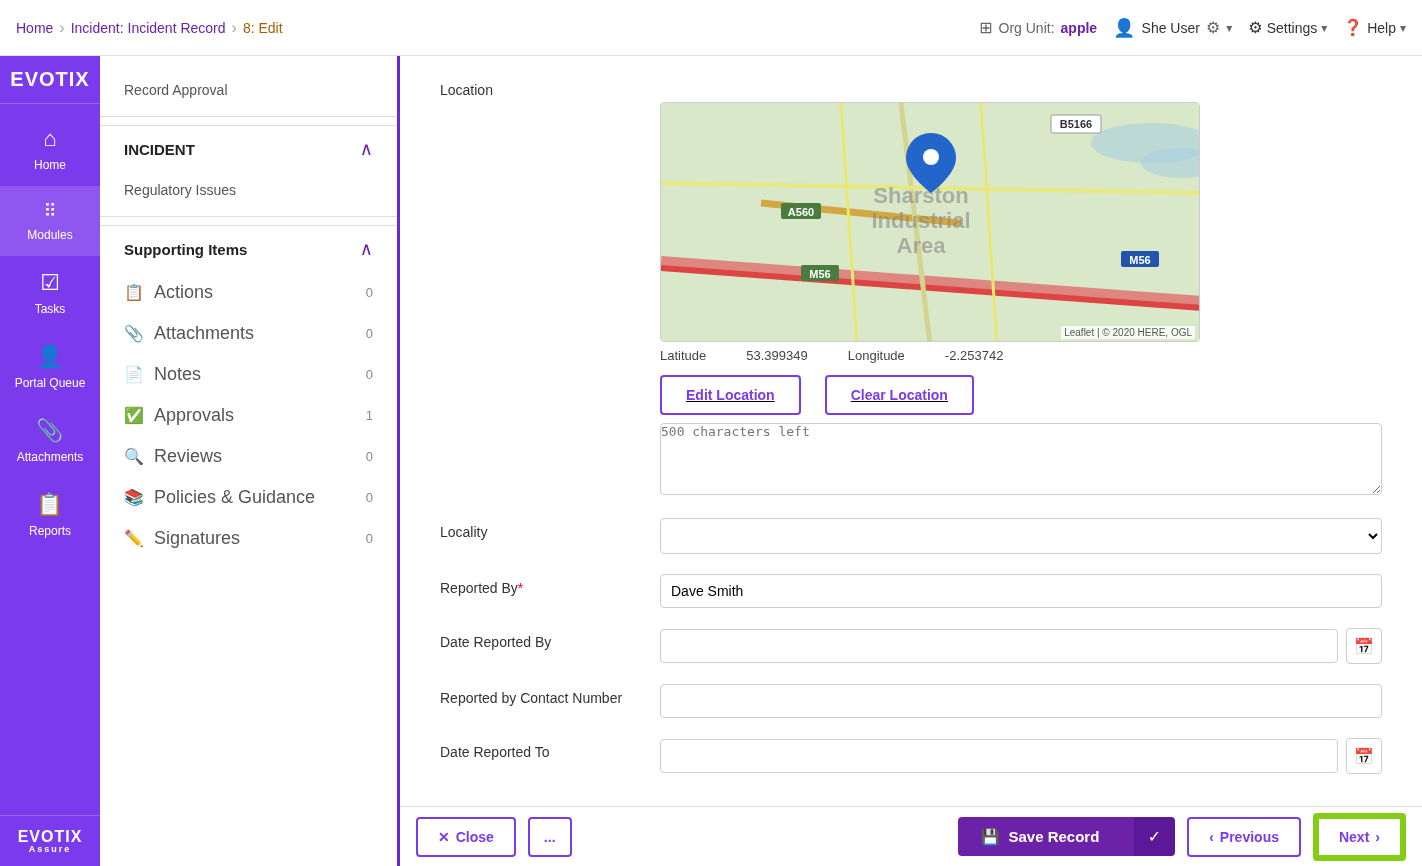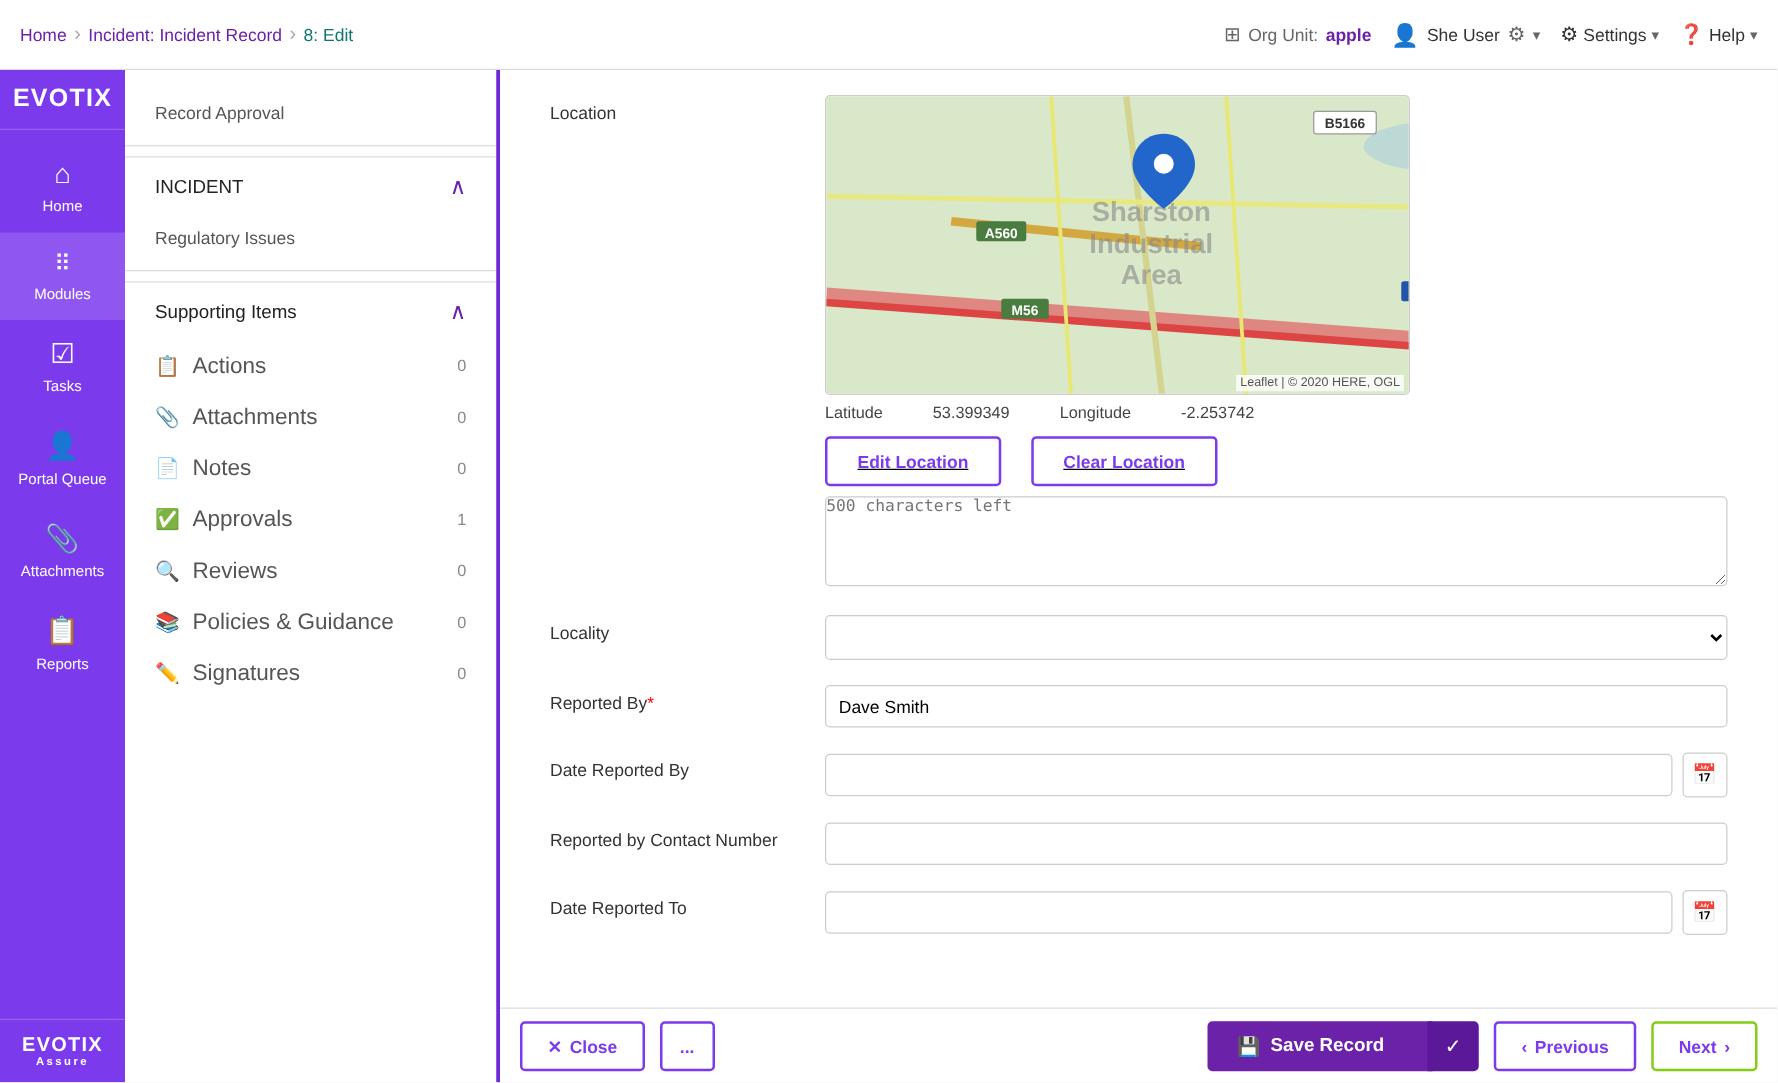--- a/index.html
+++ b/index.html
@@ -19,21 +19,21 @@
     .breadcrumb {
       display: flex;
       align-items: center;
       gap: 6px;
       flex: 1;
       font-size: 14px;
       color: #555;
     }
     .breadcrumb .bc-link { color: #6b21a8; cursor: pointer; }
     .breadcrumb .bc-sep { color: #aaa; font-size: 16px; }
-    .breadcrumb .bc-current { color: #0f766e; font-weight: 500; }
+    .breadcrumb .bc-current { color: #a16207; font-weight: 500; }
     .topnav-right {
       display: flex;
       align-items: center;
       gap: 16px;
       font-size: 14px;
     }
     .org-unit { display: flex; align-items: center; gap: 6px; }
     .org-unit-label { color: #666; }
     .org-unit-value { color: #6b21a8; font-weight: 600; }
     .user-section { display: flex; align-items: center; gap: 6px; color: #333; cursor: pointer; }
@@ -114,21 +114,21 @@
       font-size: 14px;
     }
     .section-header {
       display: flex;
       align-items: center;
       justify-content: space-between;
       padding: 12px 24px;
       margin-top: 8px;
       border-top: 1px solid #ddd;
     }
-    .section-title { font-weight: 400; font-size: 15px; color: #222; }
+    .section-title { font-weight: 700; font-size: 15px; color: #222; }
     .collapse-btn { background: none; border: none; cursor: pointer; color: #6b21a8; font-size: 18px; }
     .si-item {
       display: flex;
       align-items: center;
       padding: 10px 24px;
       gap: 10px;
       cursor: pointer;
       color: #555;
     }
     .si-item-icon { color: #6b21a8; font-size: 16px; }
@@ -159,27 +159,28 @@
     }
     .form-label {
       width: 200px;
       font-size: 14px;
       color: #333;
       padding-top: 6px;
       flex-shrink: 0;
     }
     .form-control-area { flex: 1; }
     .map-container {
-      width: 468px;
+      width: 540px;
       height: 240px;
       background: #e8f4e8;
       border: 1px solid #ccc;
       border-radius: 4px;
       position: relative;
       overflow: hidden;
+      margin-top: 26px;
     }
     .map-coords {
       display: flex;
       gap: 40px;
       margin-top: 6px;
       font-size: 13px;
       color: #444;
     }
     .map-buttons {
       display: flex;
@@ -314,21 +315,21 @@
       padding: 10px 20px;
       border-radius: 4px;
       cursor: pointer;
       font-size: 14px;
       font-weight: 600;
       display: flex;
       align-items: center;
       gap: 6px;
     }
     .btn-next {
-      border: 2px solid #84cc16;
+      border: 6px solid #84cc16;
       background: white;
       color: #7c3aed;
       padding: 10px 20px;
       border-radius: 4px;
       cursor: pointer;
       font-size: 14px;
       font-weight: 600;
       display: flex;
       align-items: center;
       gap: 6px;

